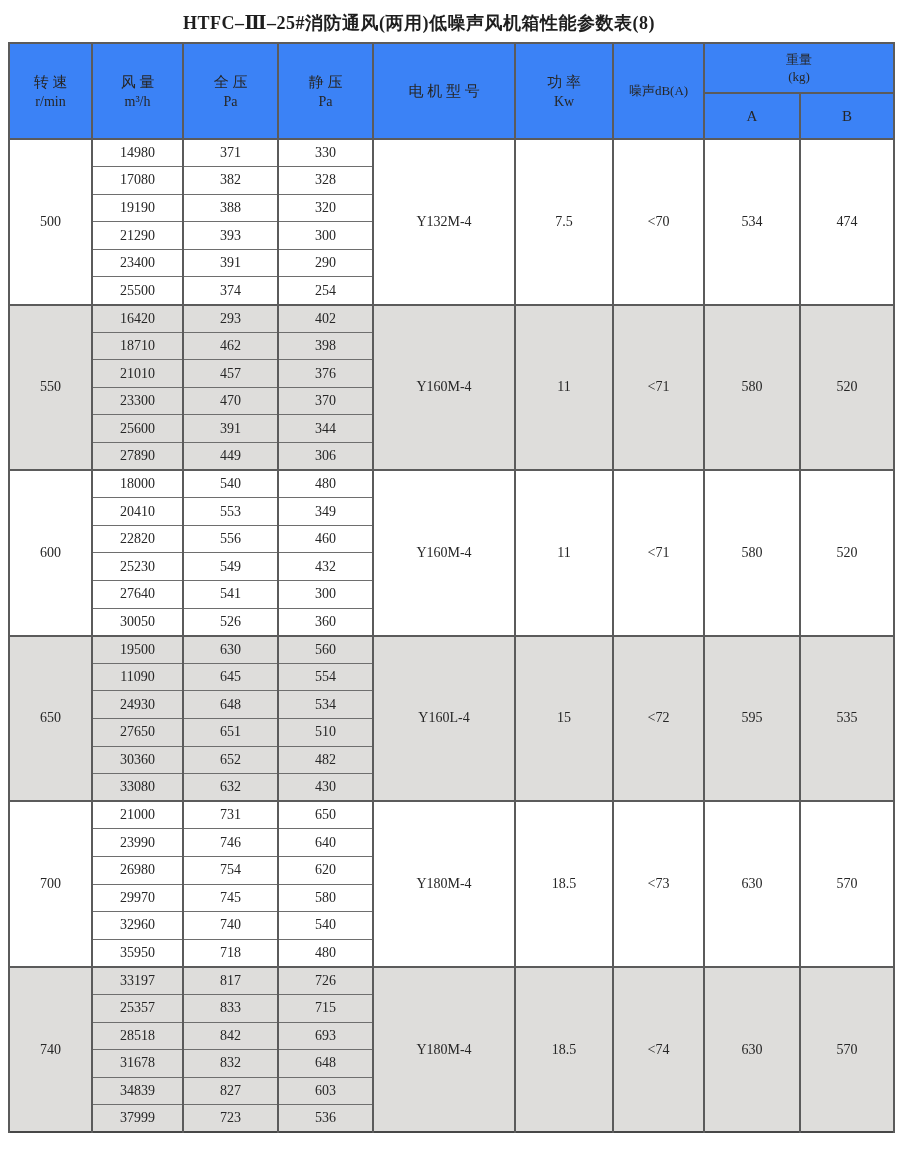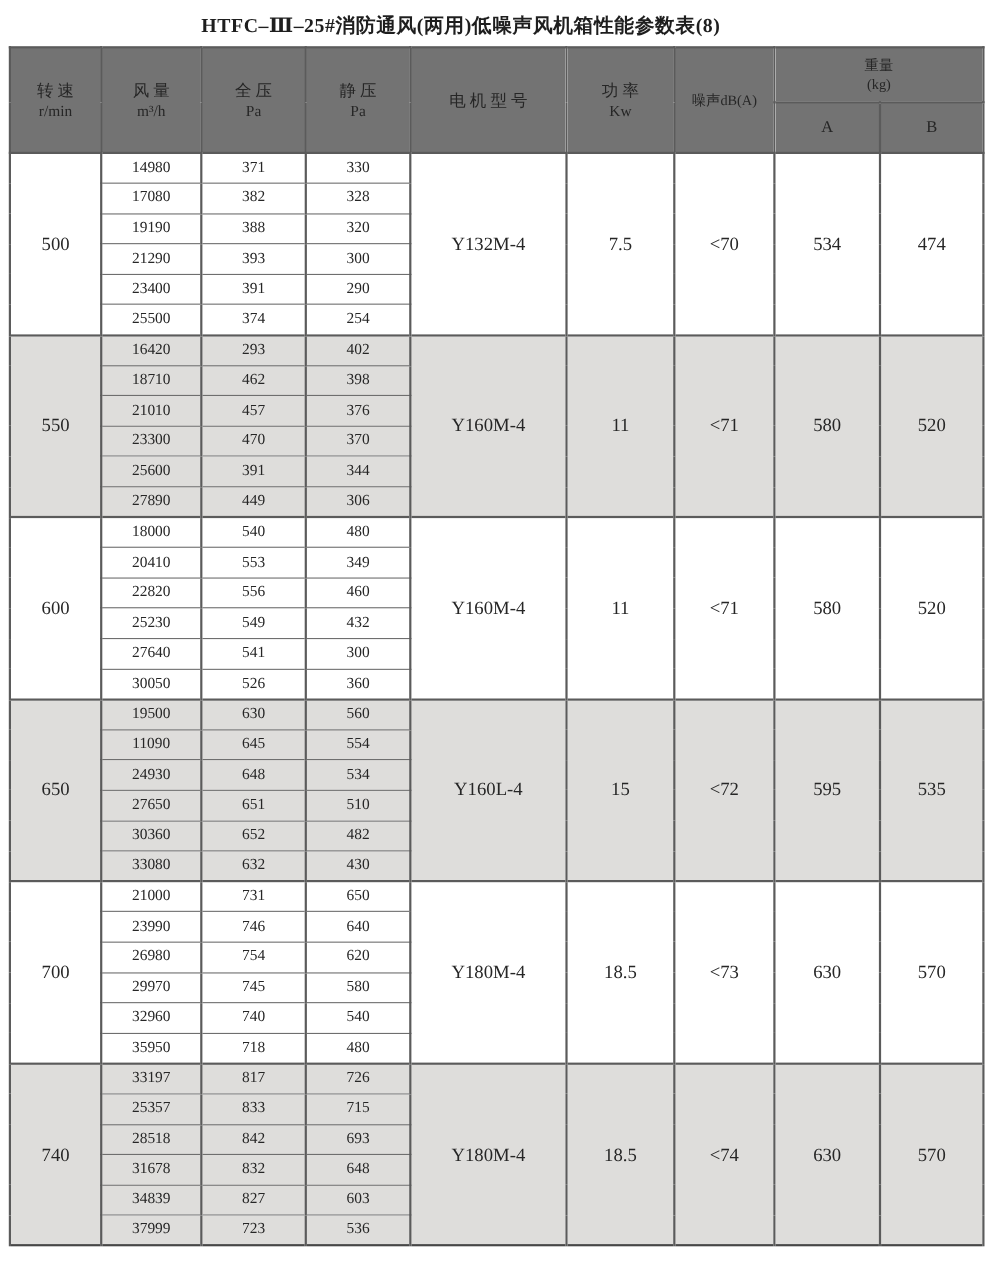--- a/index.html
+++ b/index.html
@@ -32,21 +32,21 @@
   }
   th, td {
     border: 2px solid #5b5b5b;
     text-align: center;
     vertical-align: middle;
     padding: 0;
     font-weight: normal;
     overflow: hidden;
   }
   thead th {
-    background: #737373;
+    background: #3b82f6;
     font-size: 15px;
   }
   thead tr.h1 { height: 50px; }
   thead tr.h2 { height: 46px; }
   thead th .unit {
     font-size: 14px;
     margin-top: 2px;
     font-family: Liberation Serif, serif;
   }
   thead th .small {
@@ -59,21 +59,21 @@
     border-bottom-width: 1px;
     border-top-color: #6e6e6e;
     border-bottom-color: #6e6e6e;
     background: #ffffff;
   }
   tbody tr.group-start td {
     border-top-width: 2px;
     border-top-color: #5b5b5b;
   }
   tbody tr.shaded td { background: #dedddb; }
-  td.merged { font-size: 17px; }
+  td.merged { font-size: 14px; }
 </style>
 </head>
 <body>
 
 <div class="title">HTFC–Ⅲ–25#消防通风(两用)低噪声风机箱性能参数表(8)</div>
 
 <table class="perf">
   <colgroup>
     <col style="width:83px">
     <col style="width:91px">

